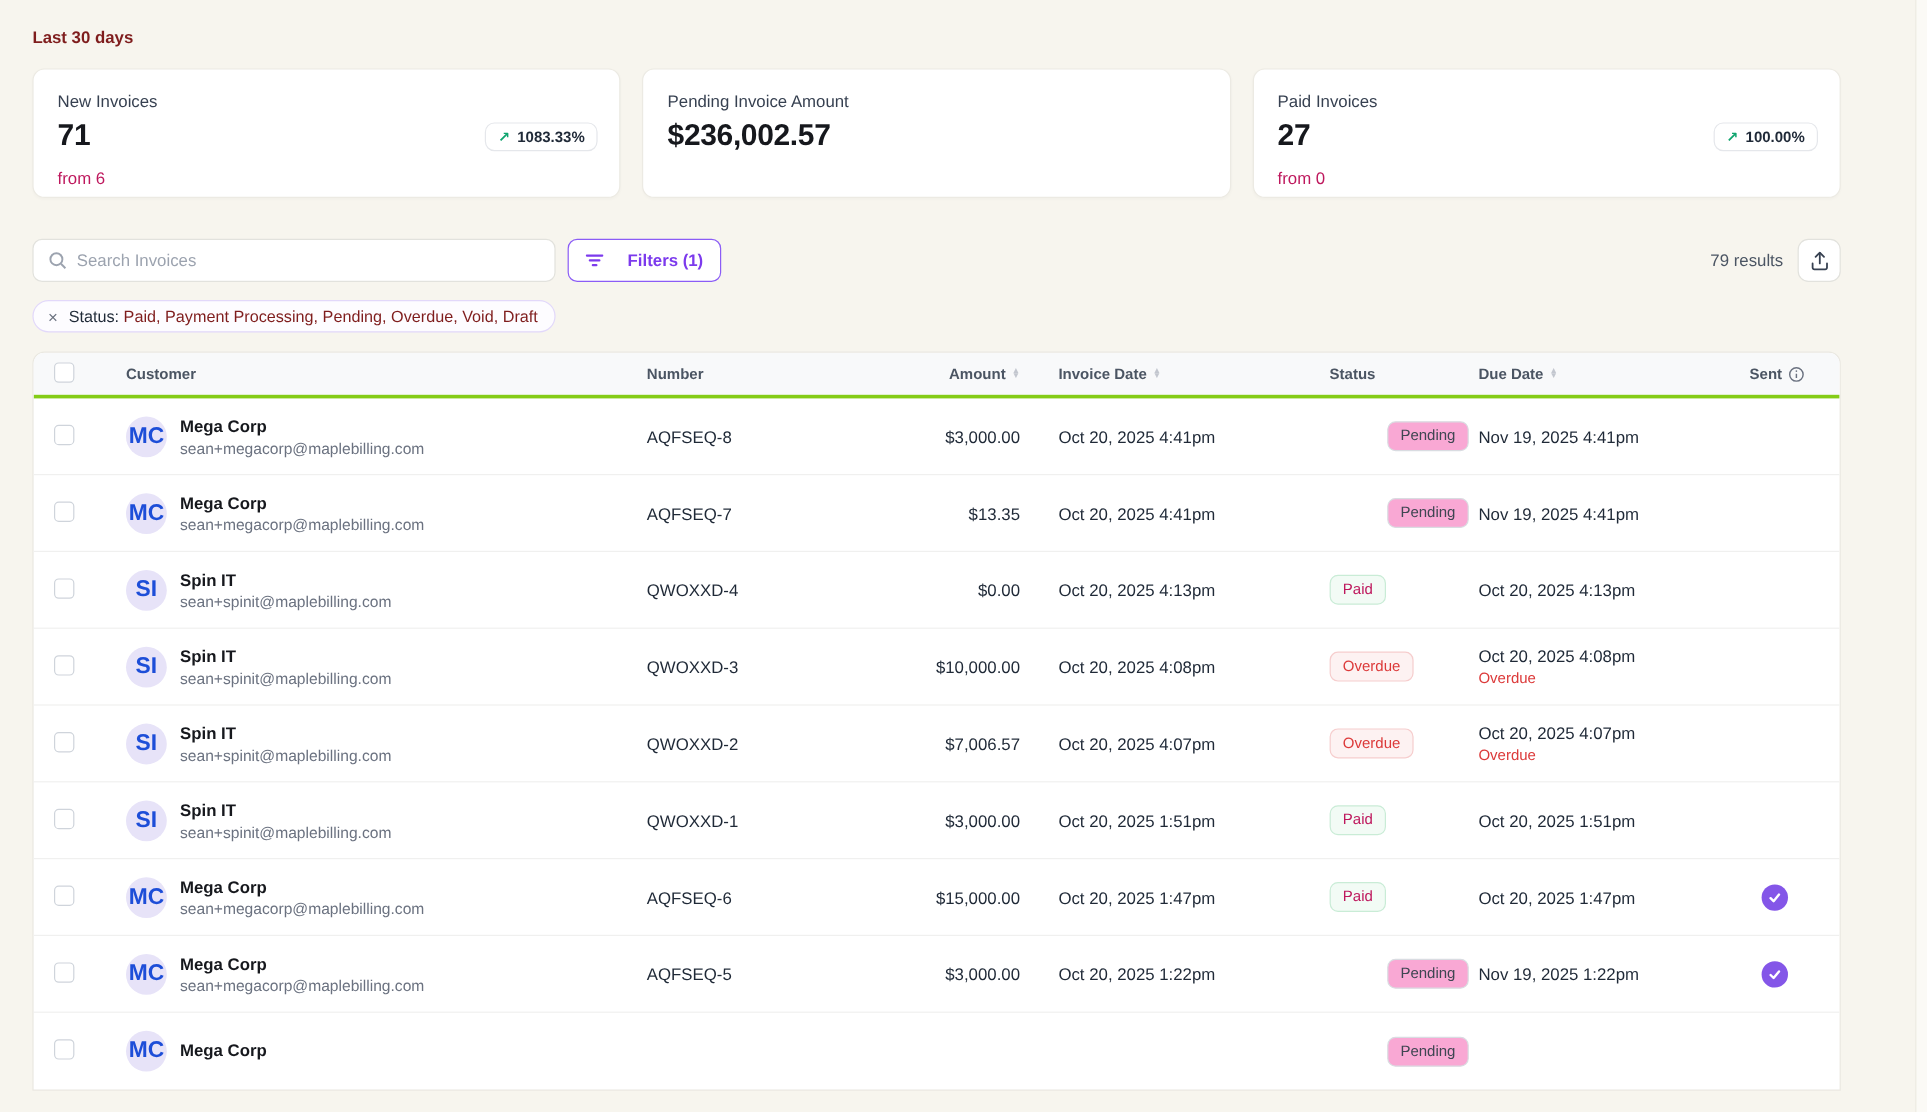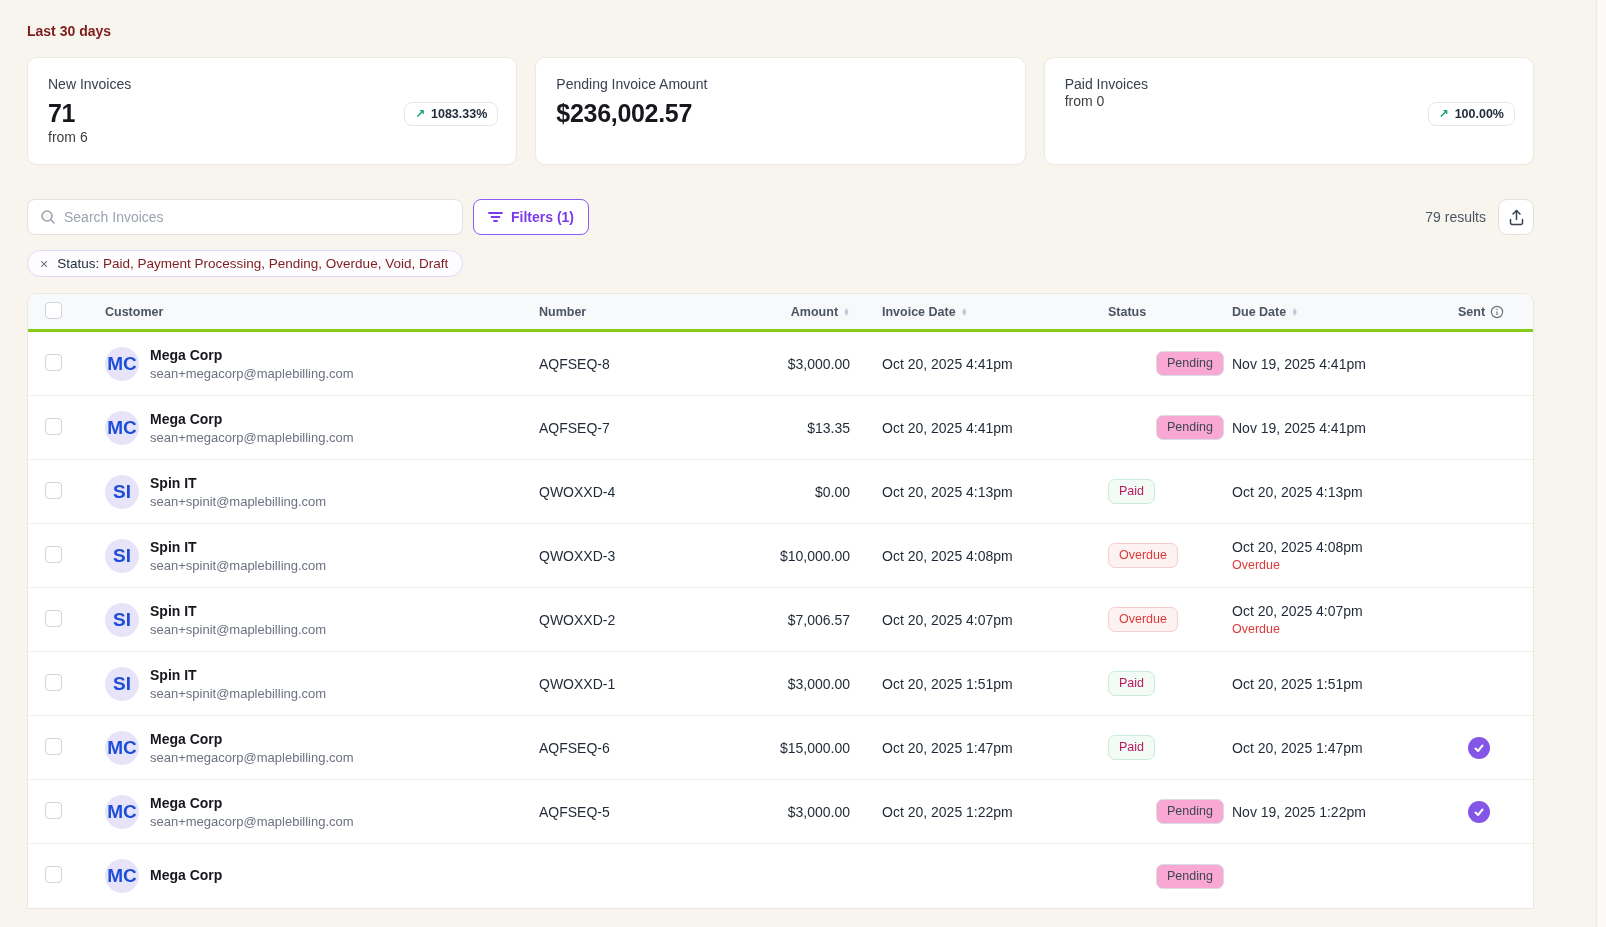--- a/index.html
+++ b/index.html
@@ -24,21 +24,21 @@
 
   
   .stats { display: flex; gap: 18px; margin-top: 18px; }
   .stat-card {
     position: relative; flex: 1; height: 108px; background: #ffffff;
     border: 1px solid #eceae3; border-radius: 10px; padding: 18px 20px 0 20px;
     box-shadow: 0 1px 2px rgba(0,0,0,0.02);
   }
   .stat-label { font-size: 14px; color: #374151; }
   .stat-value { margin-top: 7px; font-size: 25px; font-weight: 700; color: #16181d; letter-spacing: -0.3px; }
-  .stat-from { margin-top: 1px; font-size: 14px; color: #404040; }
+  .stat-from { margin-top: 12px; font-size: 14px; color: #be185d; }
   .stat-badge {
     position: absolute; right: 18px; top: 44px;
     display: inline-flex; align-items: center; gap: 6px;
     border: 1px solid #e5e7eb; border-radius: 8px; background: #fff;
     padding: 4px 10px; font-size: 12.5px; font-weight: 600; color: #1f2937;
   }
   .trend-arrow { color: #10a56f; font-size: 12px; font-weight: 700; }
 
   
   .toolbar { display: flex; align-items: center; margin-top: 34px; height: 36px; }
@@ -47,21 +47,21 @@
     width: 436px; height: 36px; background: #fff;
     border: 1px solid #e2e2dd; border-radius: 8px; padding: 0 12px;
   }
   .search-box svg { flex: 0 0 auto; }
   .search-input {
     border: none; outline: none; flex: 1; font-size: 14px;
     font-family: "Liberation Sans", sans-serif; color: #1f2937; background: transparent;
   }
   .search-input::placeholder { color: #9ca3af; }
   .filters-btn {
-    display: inline-flex; align-items: center; gap: 8px;
+    display: inline-flex; align-items: center; gap: 20px;
     margin-left: 10px; height: 36px; padding: 0 14px;
     background: #fff; border: 1px solid #8b5cf6; border-radius: 8px;
     color: #7c3aed; font-size: 14px; font-weight: 600; cursor: pointer;
     font-family: "Liberation Sans", sans-serif;
   }
   .toolbar-right { margin-left: auto; display: flex; align-items: center; gap: 12px; }
   .results-count { font-size: 14px; color: #4b5563; }
   .export-btn {
     width: 36px; height: 36px; background: #fff; border: 1px solid #e2e2dd;
     border-radius: 9px; display: flex; align-items: center; justify-content: center; cursor: pointer;
@@ -146,20 +146,21 @@
           <span class="trend-arrow">↗</span>
           <span>1083.33%</span>
         </div>
       </div>
       <div class="stat-card">
         <div class="stat-label">Pending Invoice Amount</div>
         <div class="stat-value">$236,002.57</div>
       </div>
       <div class="stat-card">
         <div class="stat-label">Paid Invoices</div>
+        <div class="stat-value">27</div>
         <div class="stat-from">from 0</div>
         <div class="stat-badge">
           <span class="trend-arrow">↗</span>
           <span>100.00%</span>
         </div>
       </div>
     </div>
 
     <div class="toolbar">
       <div class="search-box">

